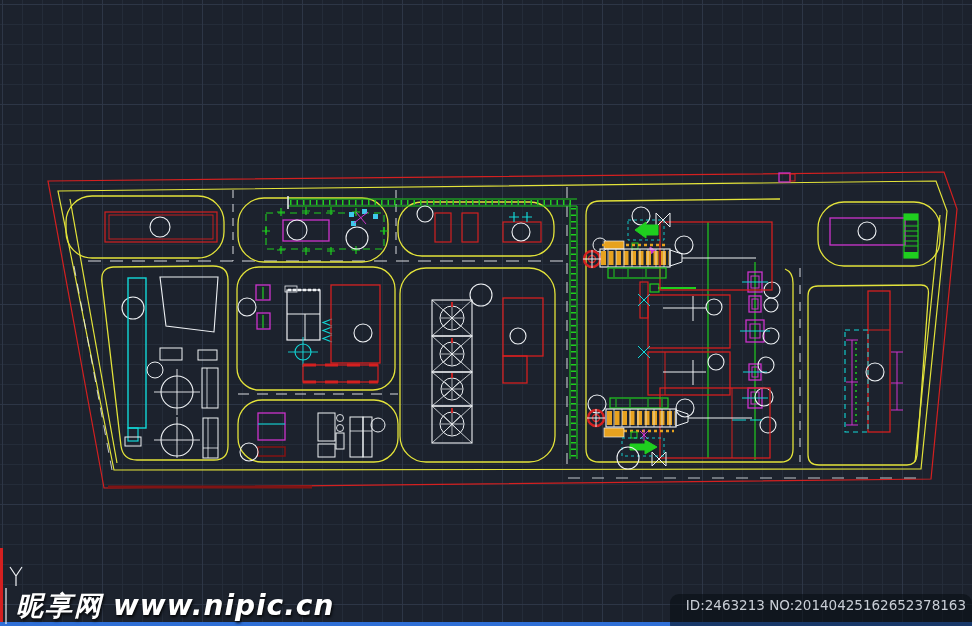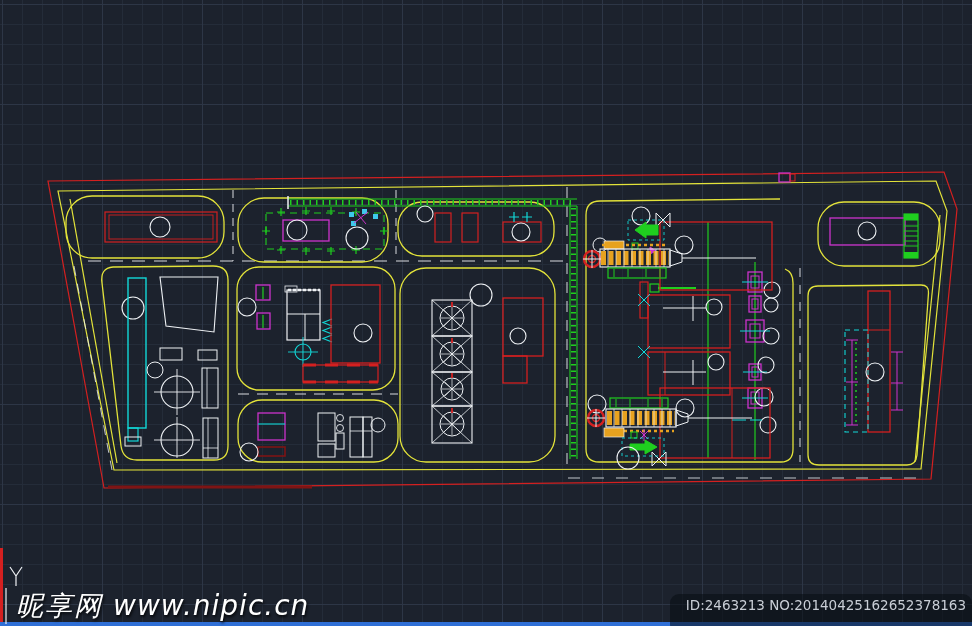--- a/index.html
+++ b/index.html
@@ -8,21 +8,21 @@
   .canvas{position:absolute;inset:0;background-color:var(--bg,#1c222d);
     background-image:
       linear-gradient(var(--grid-major,#2d3646) 1px,transparent 1px),
       linear-gradient(90deg,var(--grid-major,#2d3646) 1px,transparent 1px),
       linear-gradient(var(--grid-minor,#242c39) 1px,transparent 1px),
       linear-gradient(90deg,var(--grid-minor,#242c39) 1px,transparent 1px);
     background-size:100px 100px,100px 100px,20px 20px,20px 20px;
     background-position:2px 4px;}
   svg.cad{position:absolute;left:0;top:0;}
   .watermark{position:absolute;left:16px;top:588px;display:flex;align-items:baseline;gap:10px;
-    color:var(--wm-color,#fff);font-style:italic;font-weight:normal;
+    color:var(--wm-color,#fff);font-style:italic;font-weight:bold;
     text-shadow:1px 2px 3px rgba(0,0,0,.85);white-space:nowrap;z-index:5;}
   .watermark .wm-cn{font-size:27px;letter-spacing:2px;}
   .watermark .wm-url{font-size:28px;letter-spacing:1px;}
   .footer-id-band{position:absolute;right:0;top:594px;height:39px;line-height:22px;
     padding:0 6px 0 16px;background:var(--id-band,rgba(8,12,18,.55));
     color:var(--id-color,#c9ced6);font-size:13.5px;white-space:nowrap;z-index:4;border-radius:9px;}
 </style>
 </head>
 <body>
 

